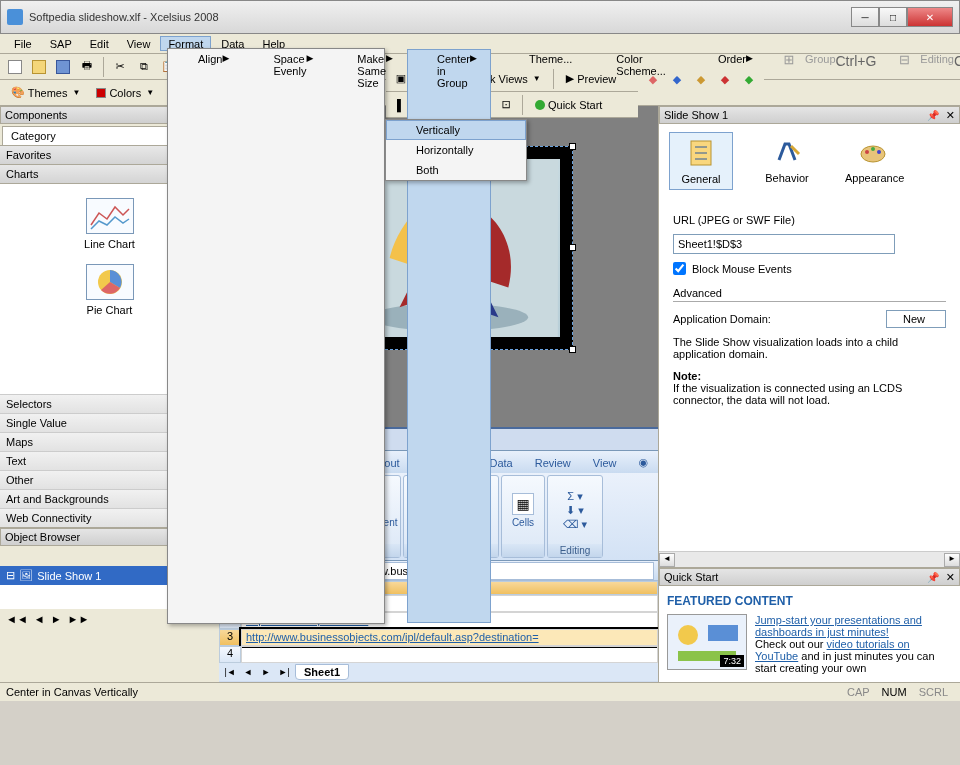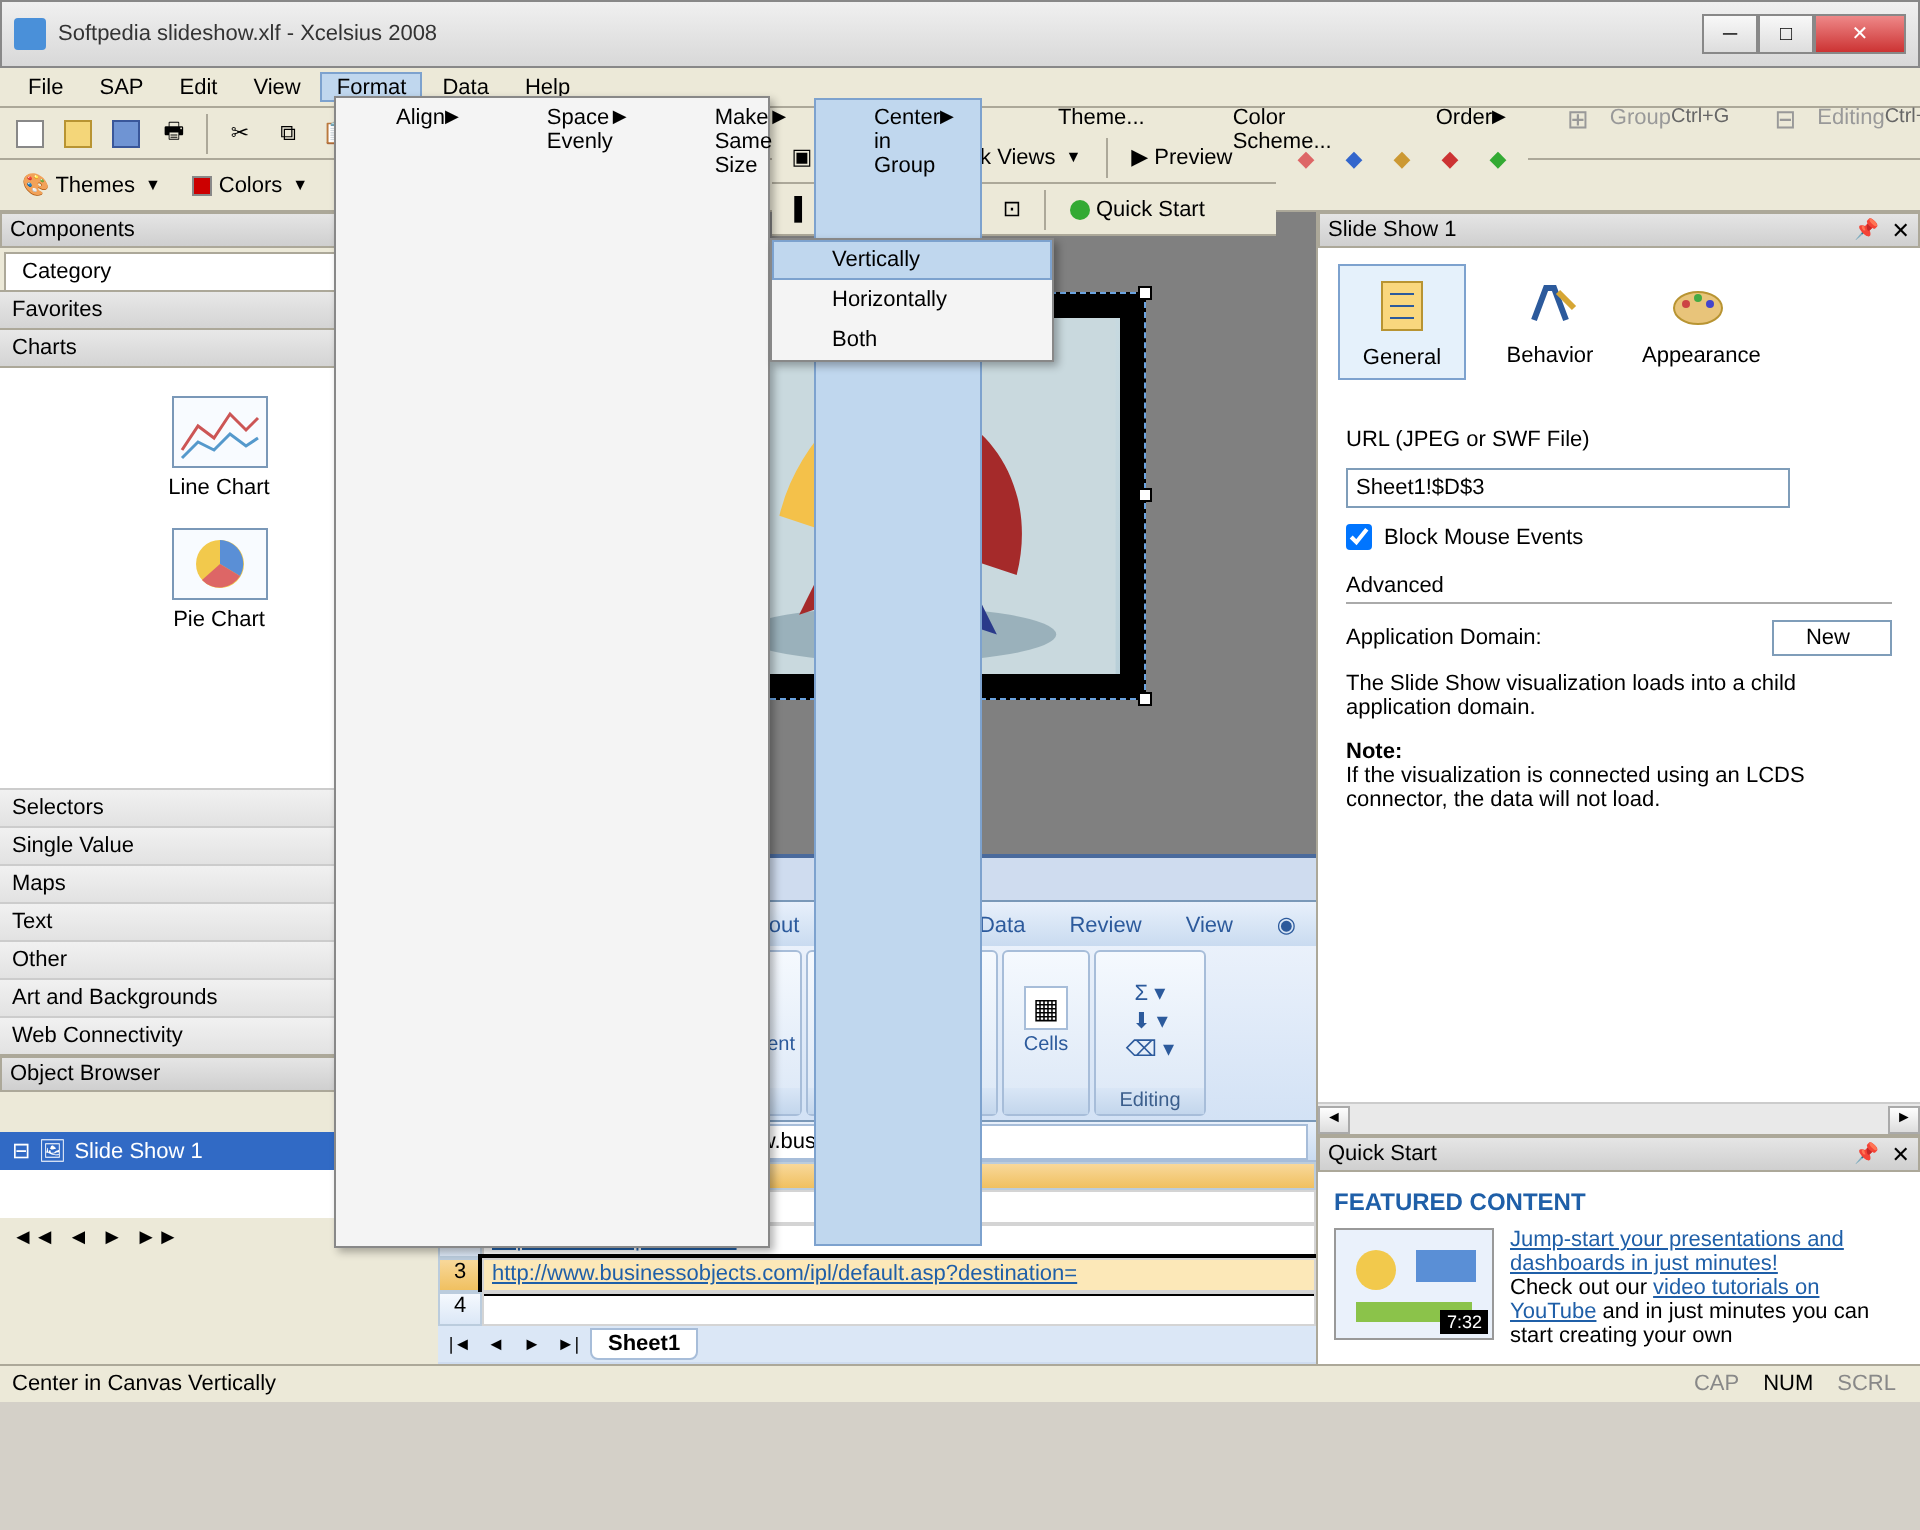--- a/index.html
+++ b/index.html
@@ -58,26 +58,26 @@
 .excelarea { height: 255px; background: #cfdcef; border-top: 2px solid #4a6a9c;}
 
 
 .dropdown { position: absolute; background: #f4f4f4; border: 1px solid #888; box-shadow: 2px 2px 4px rgba(0,0,0,.3); z-index: 100; }
 .dropdown.main { left: 167px; top: 48px; width: 218px; }
 .dropdown.sub { left: 385px; top: 119px; width: 142px; }
 .dditem { padding: 4px 14px 4px 30px; display: flex; justify-content: space-between; position: relative;}
 .dditem.hl { background: #c0d7ee; border: 1px solid #7da2ce; padding: 3px 13px 3px 29px;}
 .dditem .arrow { font-size: 9px; }
 .dditem.disabled { color: #999; }
-.dditem .acc { color: #666; font-size: 10px;}
+.dditem .acc { color: #666; font-size: 14px;}
 .ddsep { height: 1px; background: #ccc; margin: 3px 4px; }
 .ddicon { position: absolute; left: 6px; top: 3px; width: 16px; height: 16px; font-size: 13px; text-align: center;}
 
 
-.proptabs { display: flex; gap: 10px; padding: 8px 10px; background: #fff; }
+.proptabs { display: flex; gap: 22px; padding: 8px 10px; background: #fff; }
 .proptab { text-align: center; width: 64px; padding: 4px; }
 .proptab.active { background: #e5f1fb; border: 1px solid #7da2ce; }
 .proptab .picon { width: 32px; height: 32px; margin: 0 auto 4px; }
 .propbody { background: #fff; padding: 8px 14px; flex: 1; overflow: auto;}
 .formrow { margin: 8px 0; }
 .textbox { width: 222px; height: 20px; border: 1px solid #7f9db9; padding: 2px 4px; background: #fff;}
 .chk { display: flex; align-items: center; gap: 6px;}
 .sectionhead { border-bottom: 1px solid #aaa; padding-bottom: 2px; margin-top: 12px;}
 .note { margin-top: 10px; }
 .note b { font-weight: bold;}

